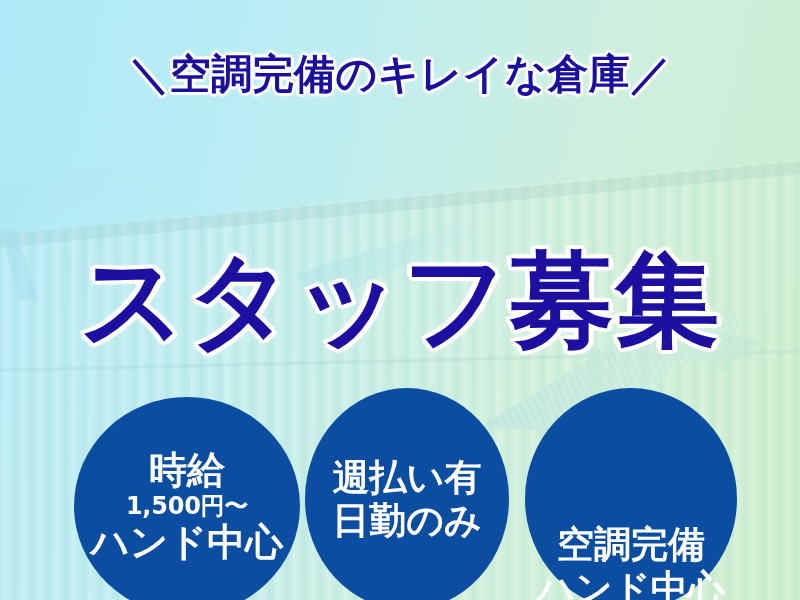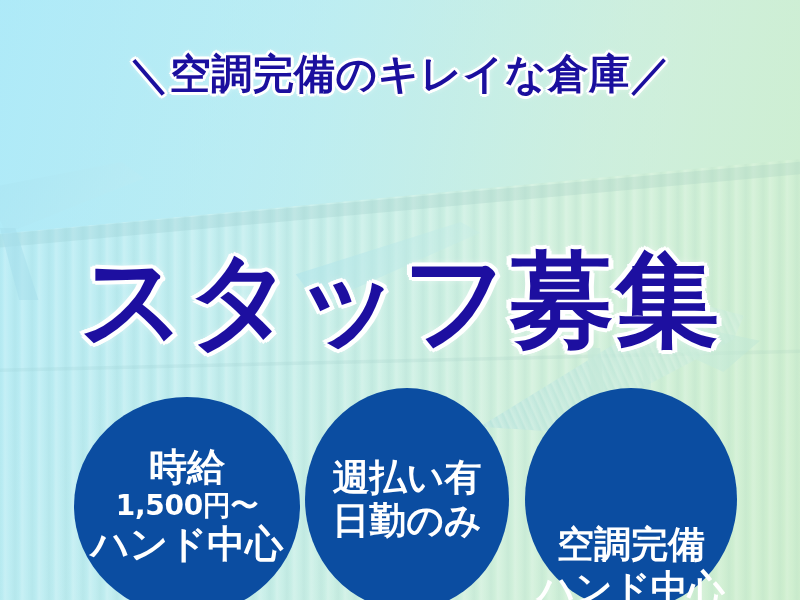--- a/index.html
+++ b/index.html
@@ -248,21 +248,21 @@
   }
   .badge-line { display: block; }
 
   .badge-pay {
     left: 74px;
     top: 372px;
     width: 226px;
     height: 218px;
     font-size: 38px;
   }
-  .badge-pay .badge-line.amount { font-size: 28px; letter-spacing: -0.01em; }
+  .badge-pay .badge-line.amount { font-size: 24px; letter-spacing: -0.01em; }
 
   .badge-shift {
     left: 305px;
     top: 363px;
     width: 204px;
     height: 222px;
     font-size: 37px;
   }
 
   .badge-env {

